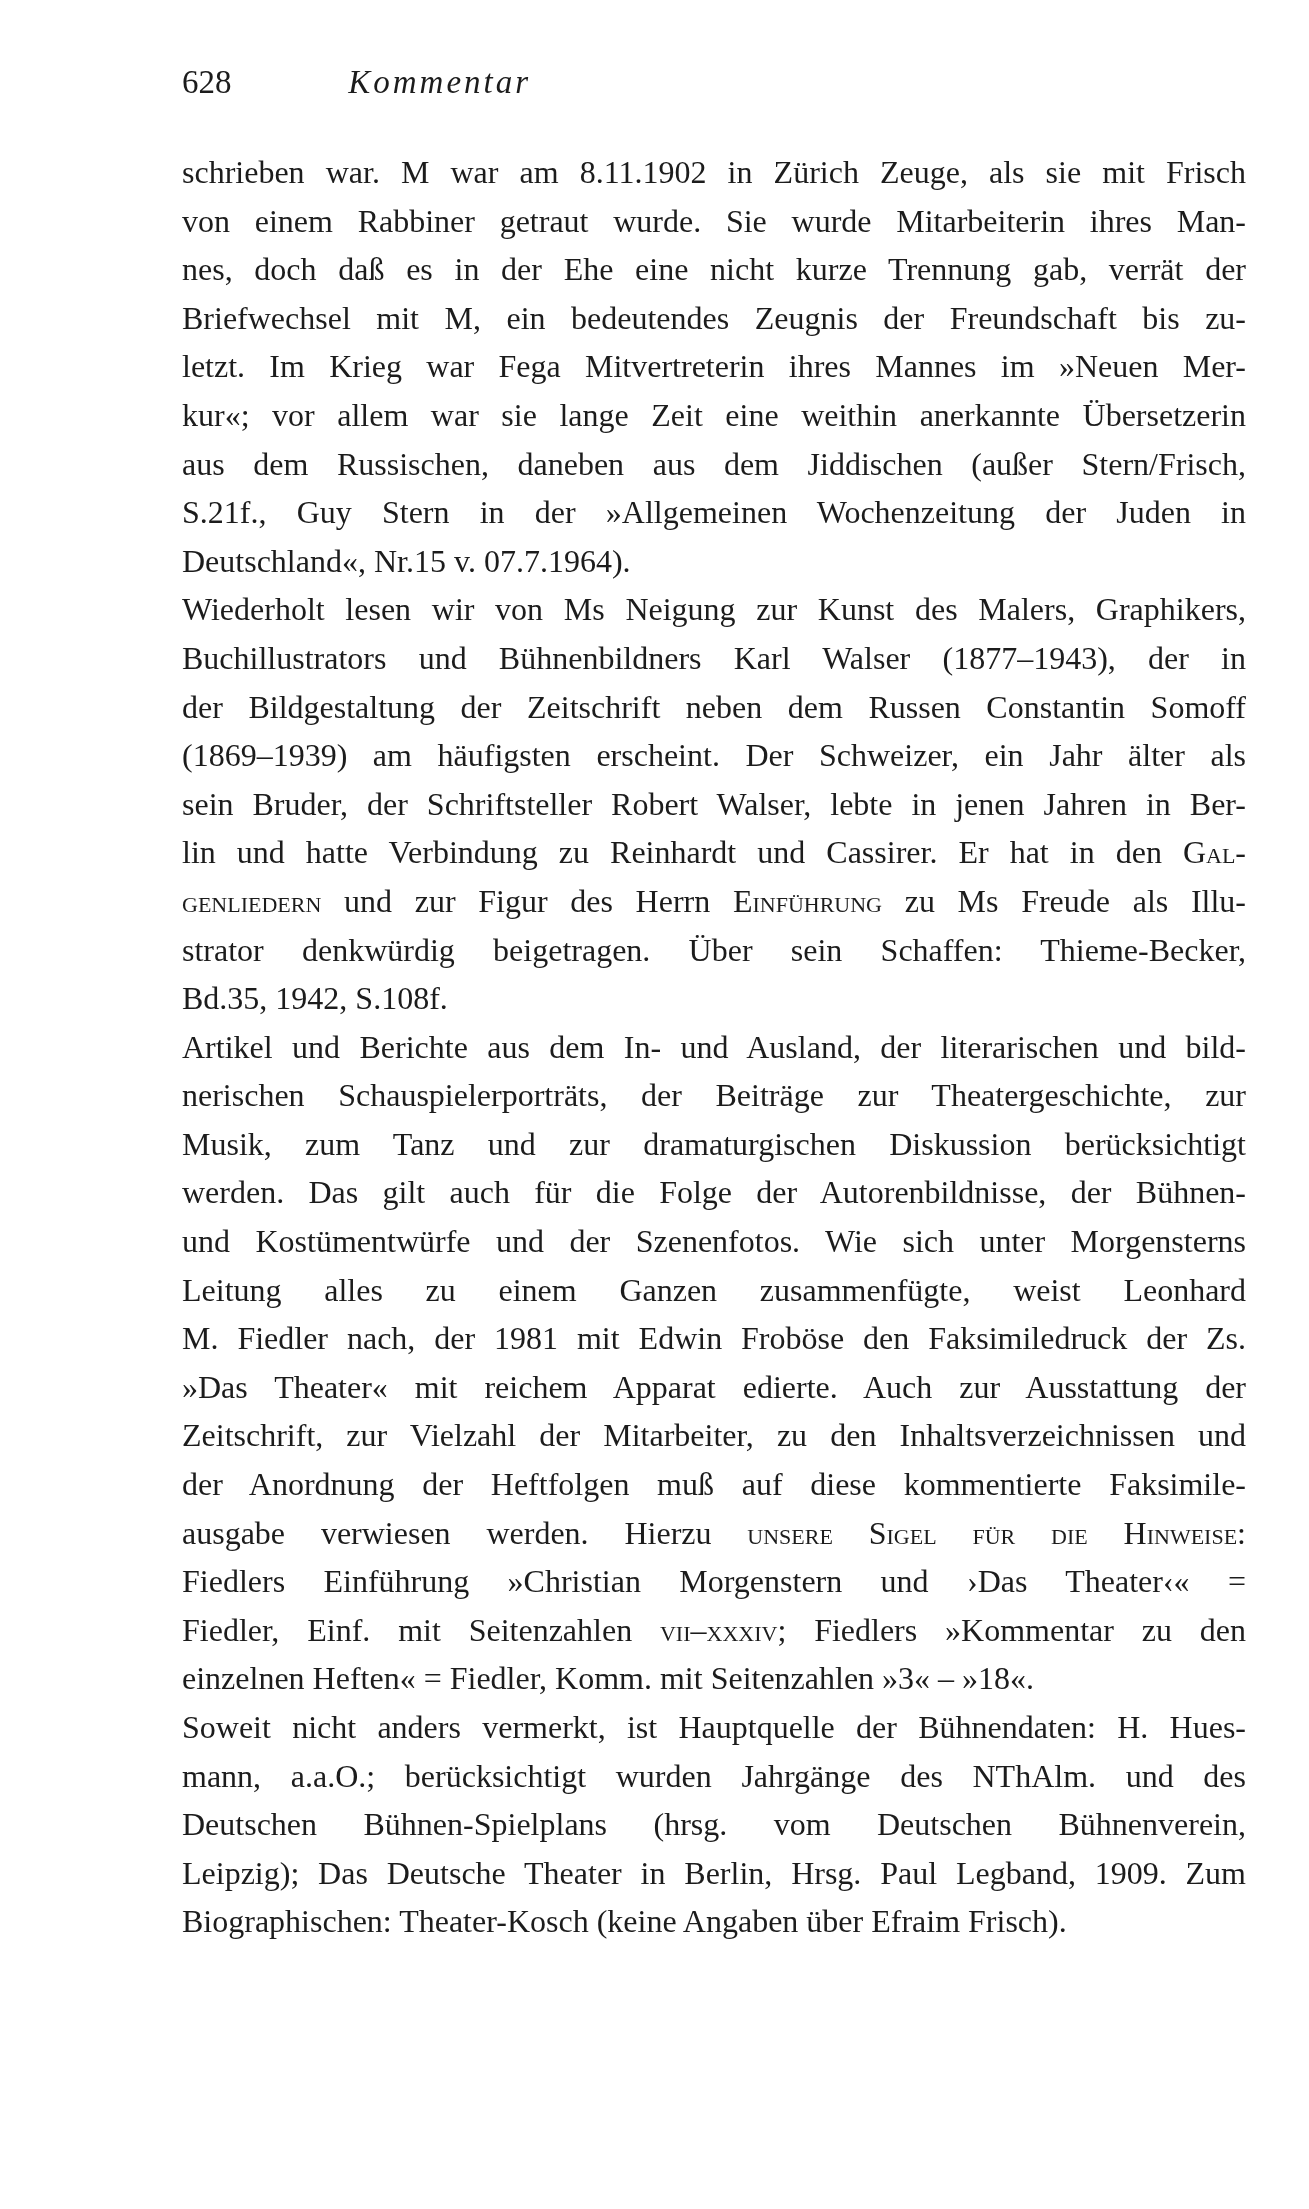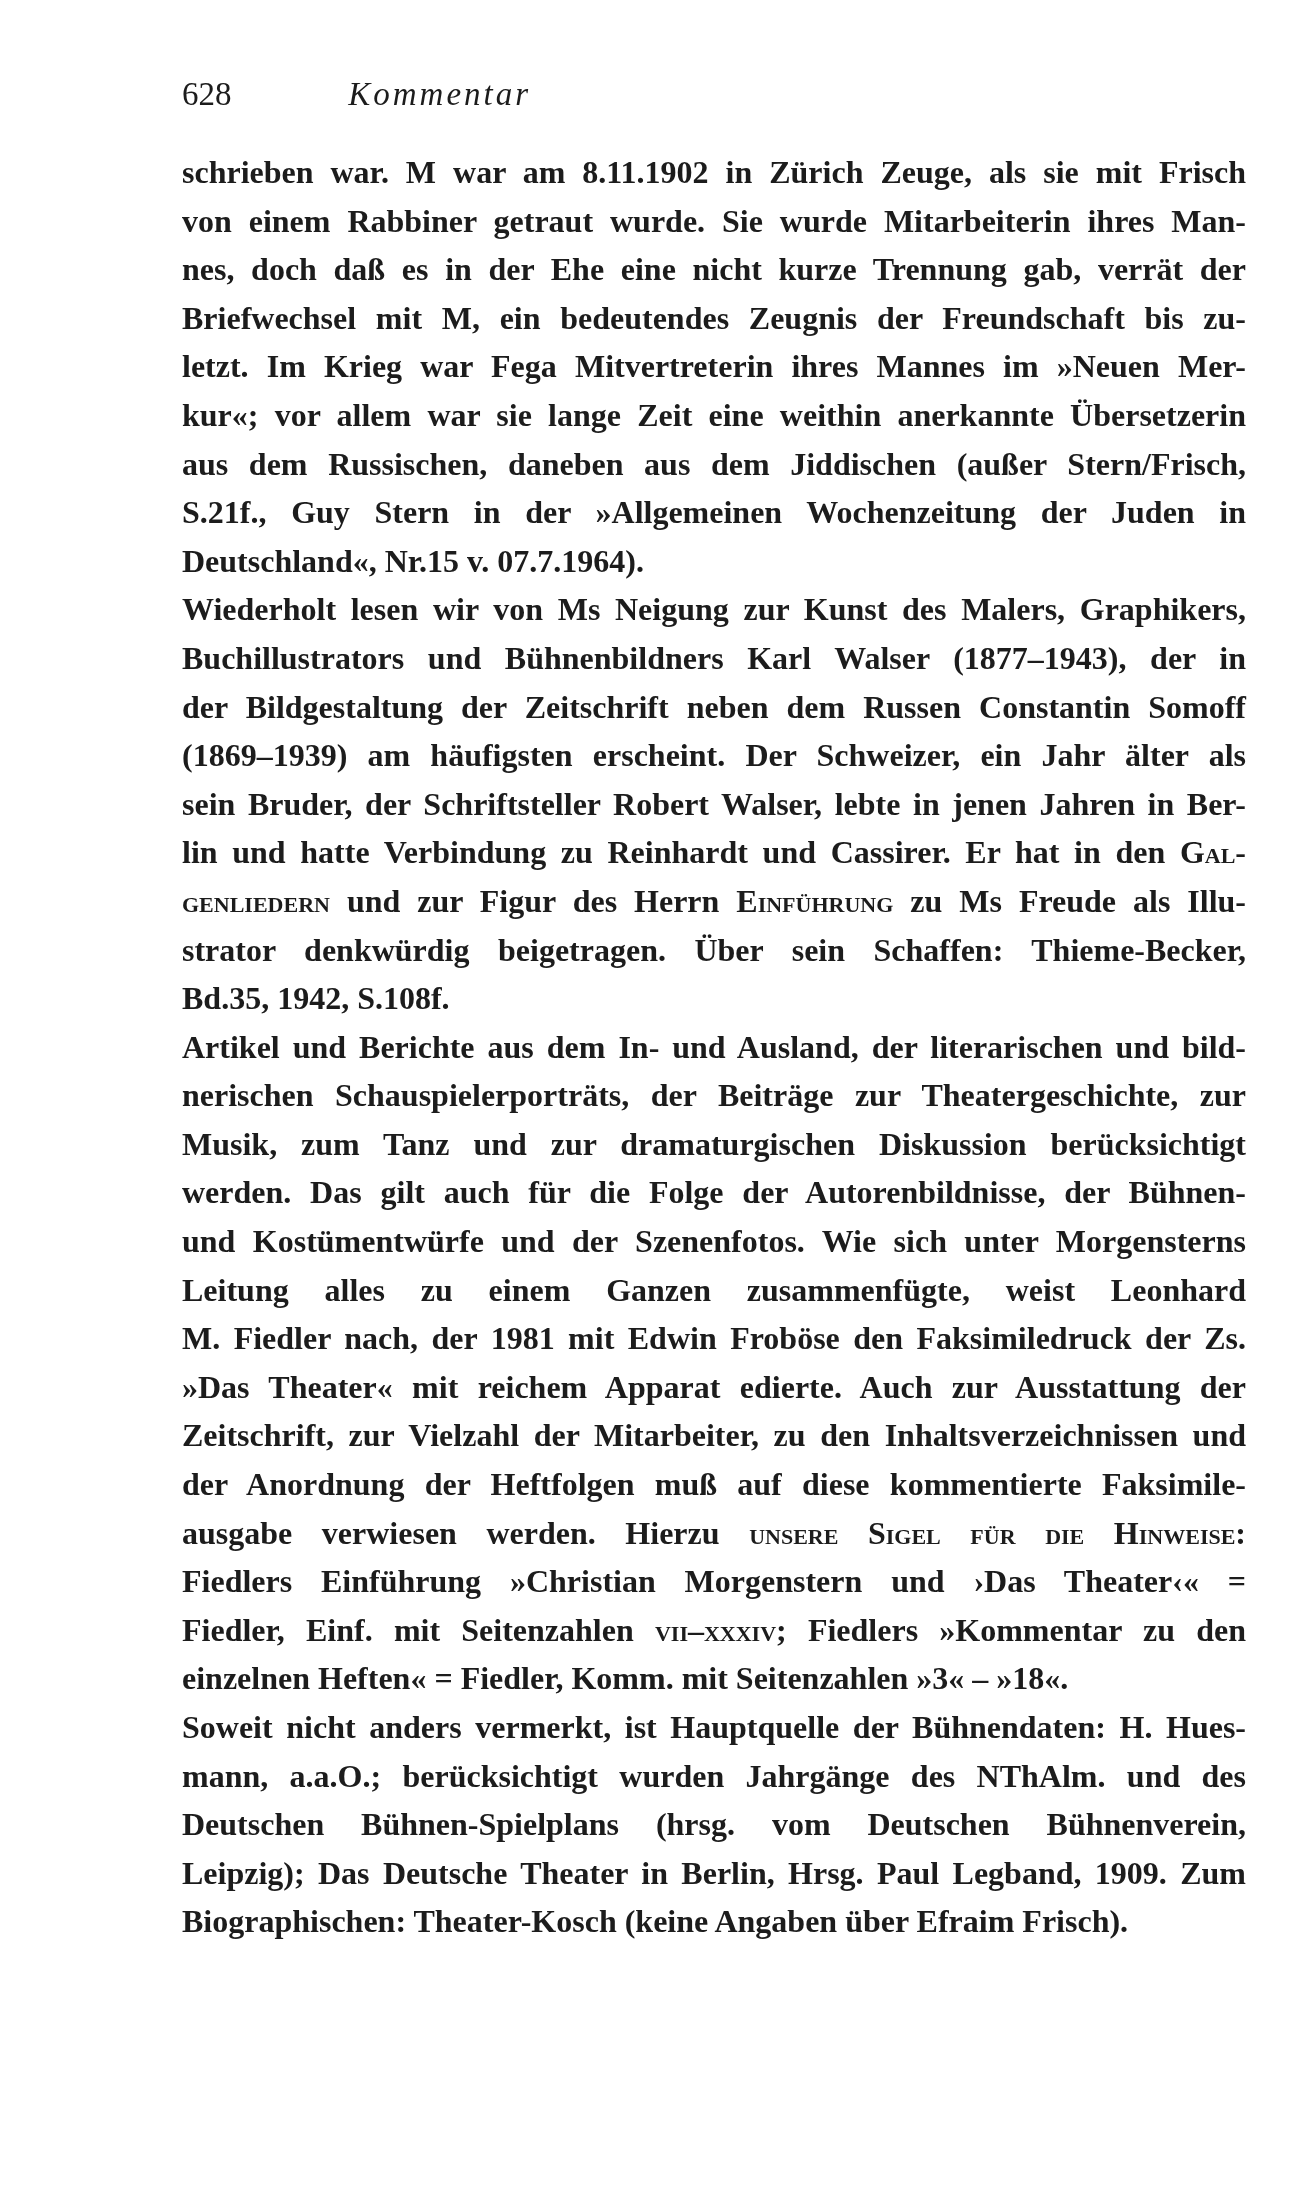--- a/index.html
+++ b/index.html
@@ -21,38 +21,36 @@
       width: 1309px;
       height: 2209px;
     }
     .running-head {
       position: absolute;
       left: 182px;
       top: 62px;
       font-size: 33px;
       line-height: 40px;
       white-space: nowrap;
-      margin-top: 12px;
     }
     .running-head .page-number {
       display: inline-block;
       width: 158px;
     }
     .running-head .section-title {
       font-style: italic;
       letter-spacing: 3px;
     }
     .body-text {
       position: absolute;
       left: 182px;
       top: 148px;
       width: 1064px;
       font-size: 32px;
       line-height: 48.6px;
-      font-weight: bold;
     }
     .line {
       display: block;
       white-space: nowrap;
       text-align: justify;
       text-align-last: justify;
       height: 48.6px;
     }
     .line.last {
       text-align-last: left;

